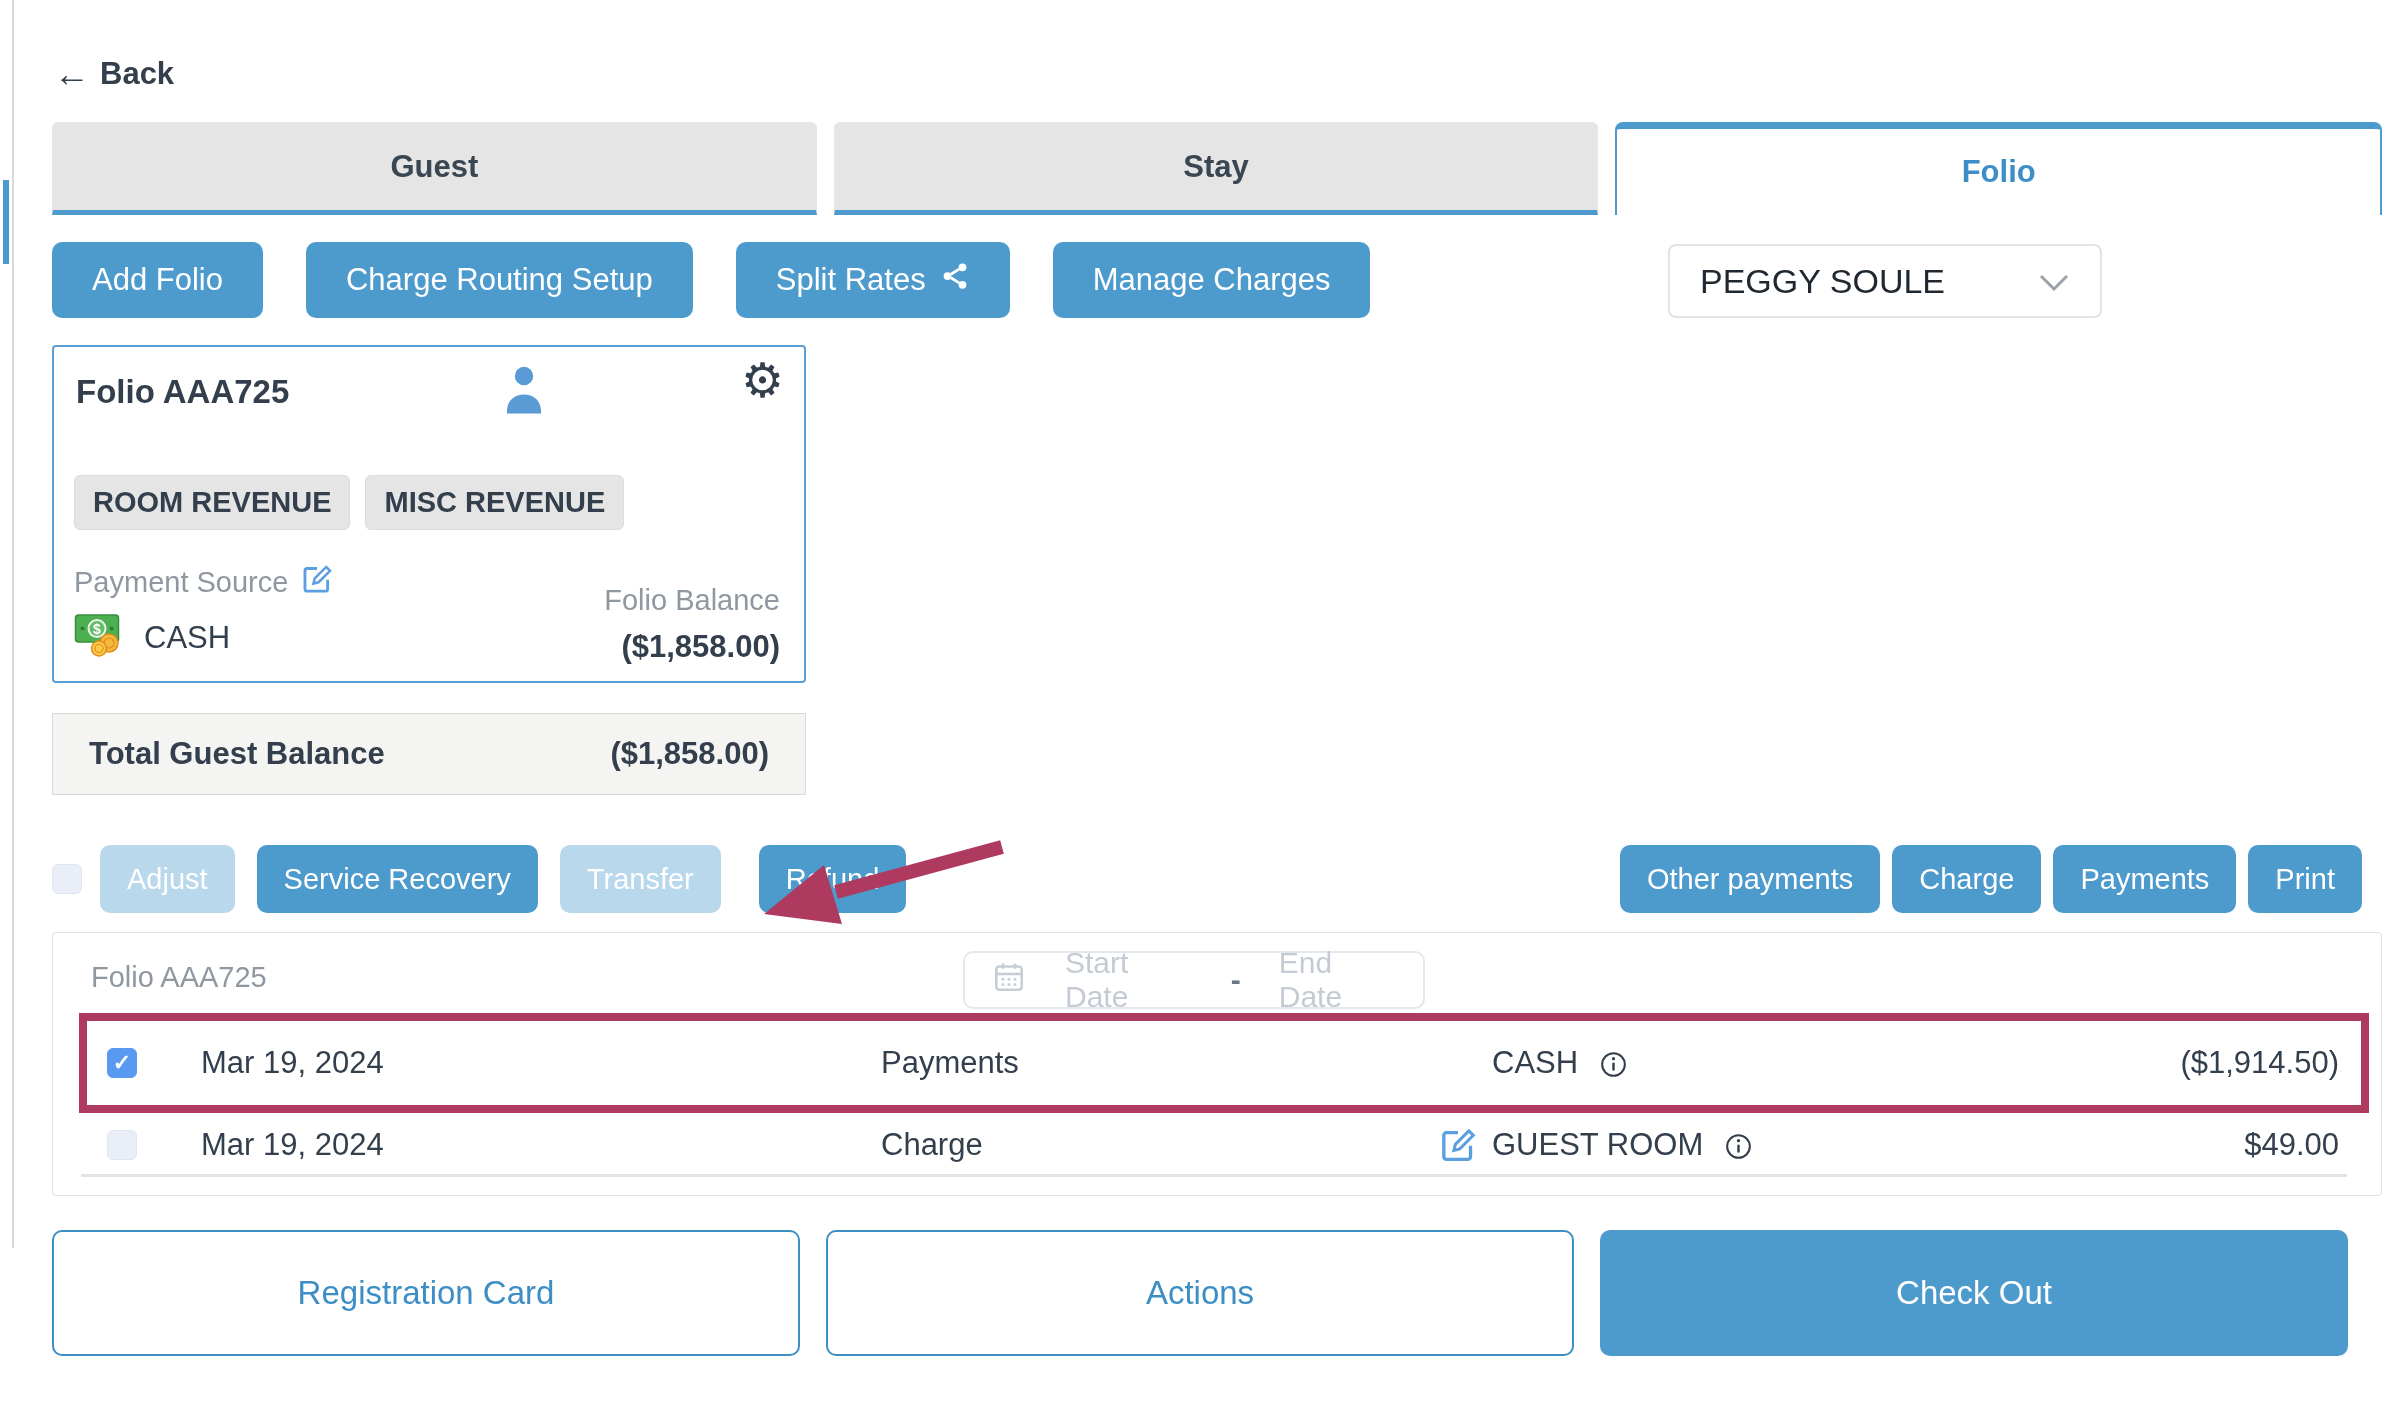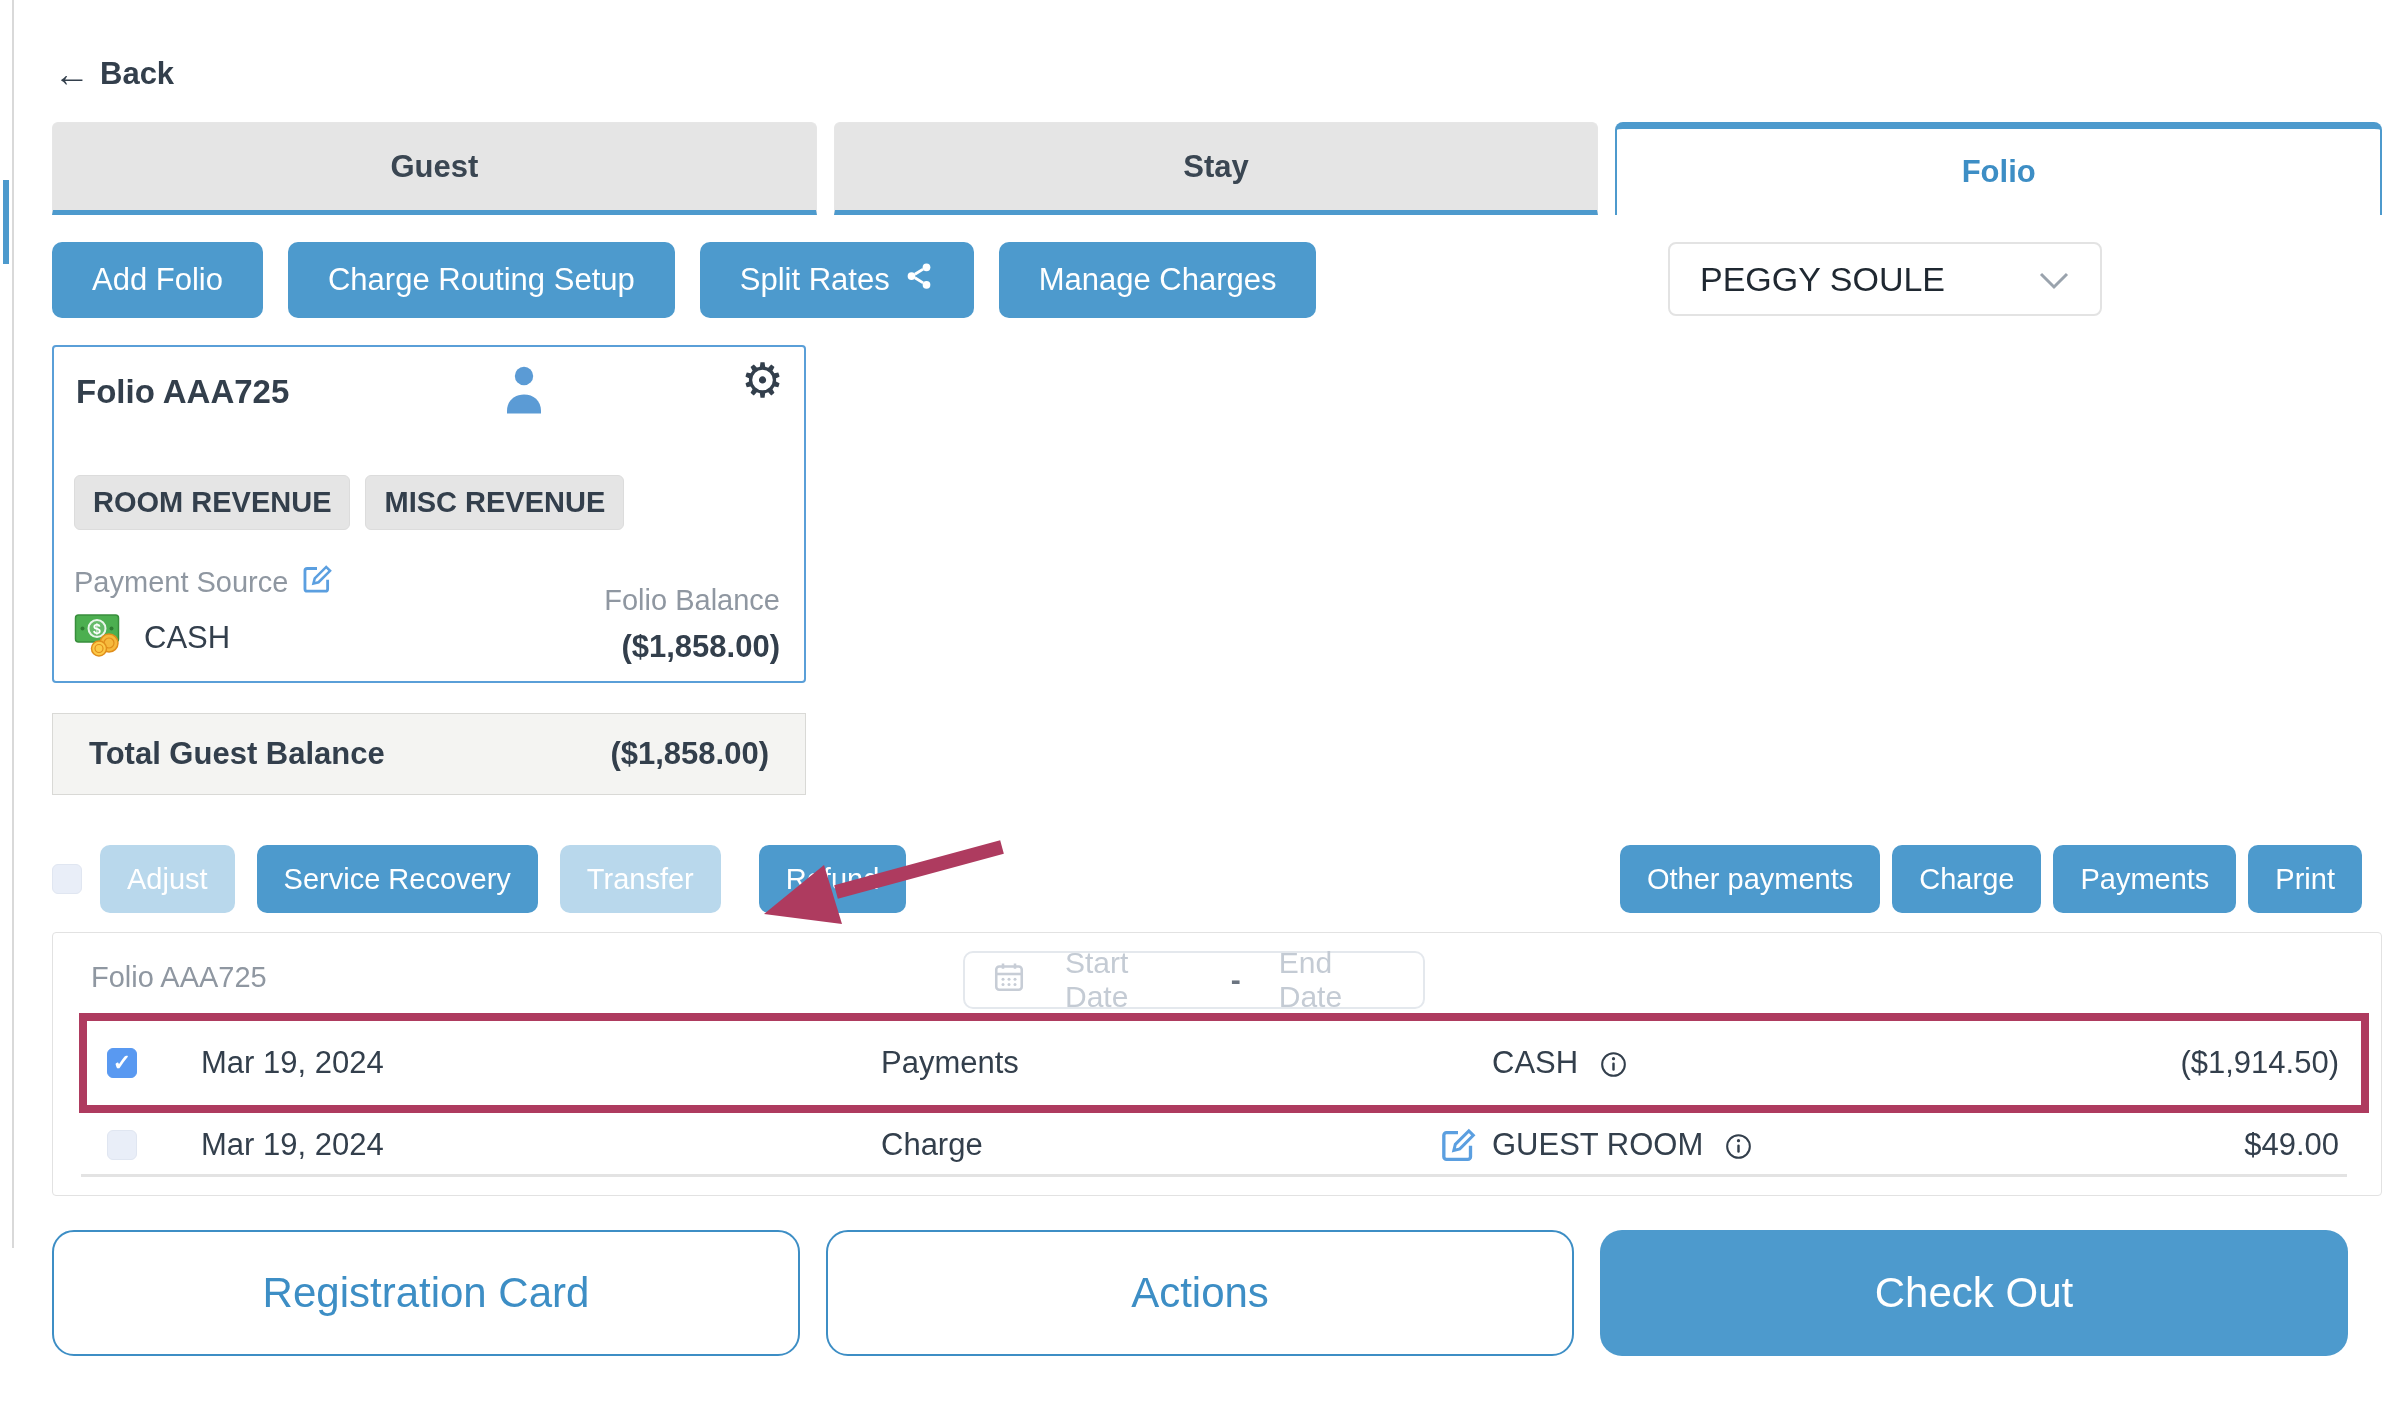--- a/index.html
+++ b/index.html
@@ -29,21 +29,21 @@
 
   
   .tabs{position:absolute;left:52px;top:122px;width:2330px;height:93px;display:flex;gap:17px;}
   .tab{flex:1;display:flex;align-items:center;justify-content:center;font-size:31px;font-weight:600;
        background:#e5e5e5;border:1px solid #e6e6e6;border-bottom:5px solid var(--blue);
        border-radius:6px 6px 0 0;color:var(--dark);cursor:pointer;}
   .tab.active{background:#fff;border:2px solid var(--blue);border-top-width:7px;border-bottom:none;
        border-radius:8px 8px 0 0;color:var(--blue-text);}
 
   
-  .toolbar{position:absolute;left:52px;top:242px;width:2050px;height:76px;display:flex;gap:25px;align-items:flex-start;}
+  .toolbar{position:absolute;left:52px;top:242px;width:2050px;height:76px;display:flex;gap:43px;align-items:flex-end;}
   .btn{display:inline-flex;align-items:center;justify-content:center;gap:14px;border:none;cursor:pointer;
        background:var(--blue);color:#fff;border-radius:10px;font-size:31px;height:76px;padding:0 40px;white-space:nowrap;}
   .guest-select{margin-left:auto;width:434px;height:74px;background:#fff;border:2px solid #e3e3e3;border-radius:8px;
        display:flex;align-items:center;justify-content:space-between;padding:0 30px;font-size:34px;color:#1f2831;cursor:pointer;}
 
   
   .folio-card{position:absolute;left:52px;top:345px;width:754px;height:338px;border:2px solid var(--card-border);border-radius:4px;background:#fff;}
   .fc-title{position:absolute;left:22px;top:26px;font-size:33px;font-weight:600;color:#333f4c;}
   .fc-person{position:absolute;left:446px;top:16px;cursor:pointer;}
   .fc-gear{position:absolute;right:20px;top:10px;font-size:48px;line-height:1;color:#333f4c;cursor:pointer;}
@@ -93,21 +93,21 @@
   .c-type{width:555px;padding-left:18px;flex:none;font-size:31px;color:#333f4c;}
   .c-desc{flex:1;display:flex;align-items:center;gap:14px;padding-left:20px;font-size:31px;color:#333f4c;}
   .c-amt{width:400px;flex:none;text-align:right;padding-right:22px;font-size:31px;color:#333f4c;}
   .edit-slot{width:40px;height:40px;flex:none;cursor:pointer;}
   .edit-slot.hidden{visibility:hidden;}
   .info-icon{width:27px;height:27px;color:#333f4c;margin-left:8px;cursor:pointer;flex:none;}
 
   
   .footer{position:absolute;left:52px;top:1230px;width:2296px;height:126px;display:grid;
        grid-template-columns:1fr 1fr 1fr;gap:26px;}
-  .fbtn{display:flex;align-items:center;justify-content:center;font-size:42px;border-radius:22px;cursor:pointer;}
+  .fbtn{display:flex;align-items:center;justify-content:center;font-size:33px;border-radius:10px;cursor:pointer;}
   .fbtn.outline{background:#fff;border:2px solid var(--blue-text);color:var(--blue-text);}
   .fbtn.solid{background:var(--blue);color:#fff;border:none;}
 </style>
 </head>
 <body>
 
 <div class="screen">
 
   <div class="side-line"></div>
   <div class="side-indicator"></div>

